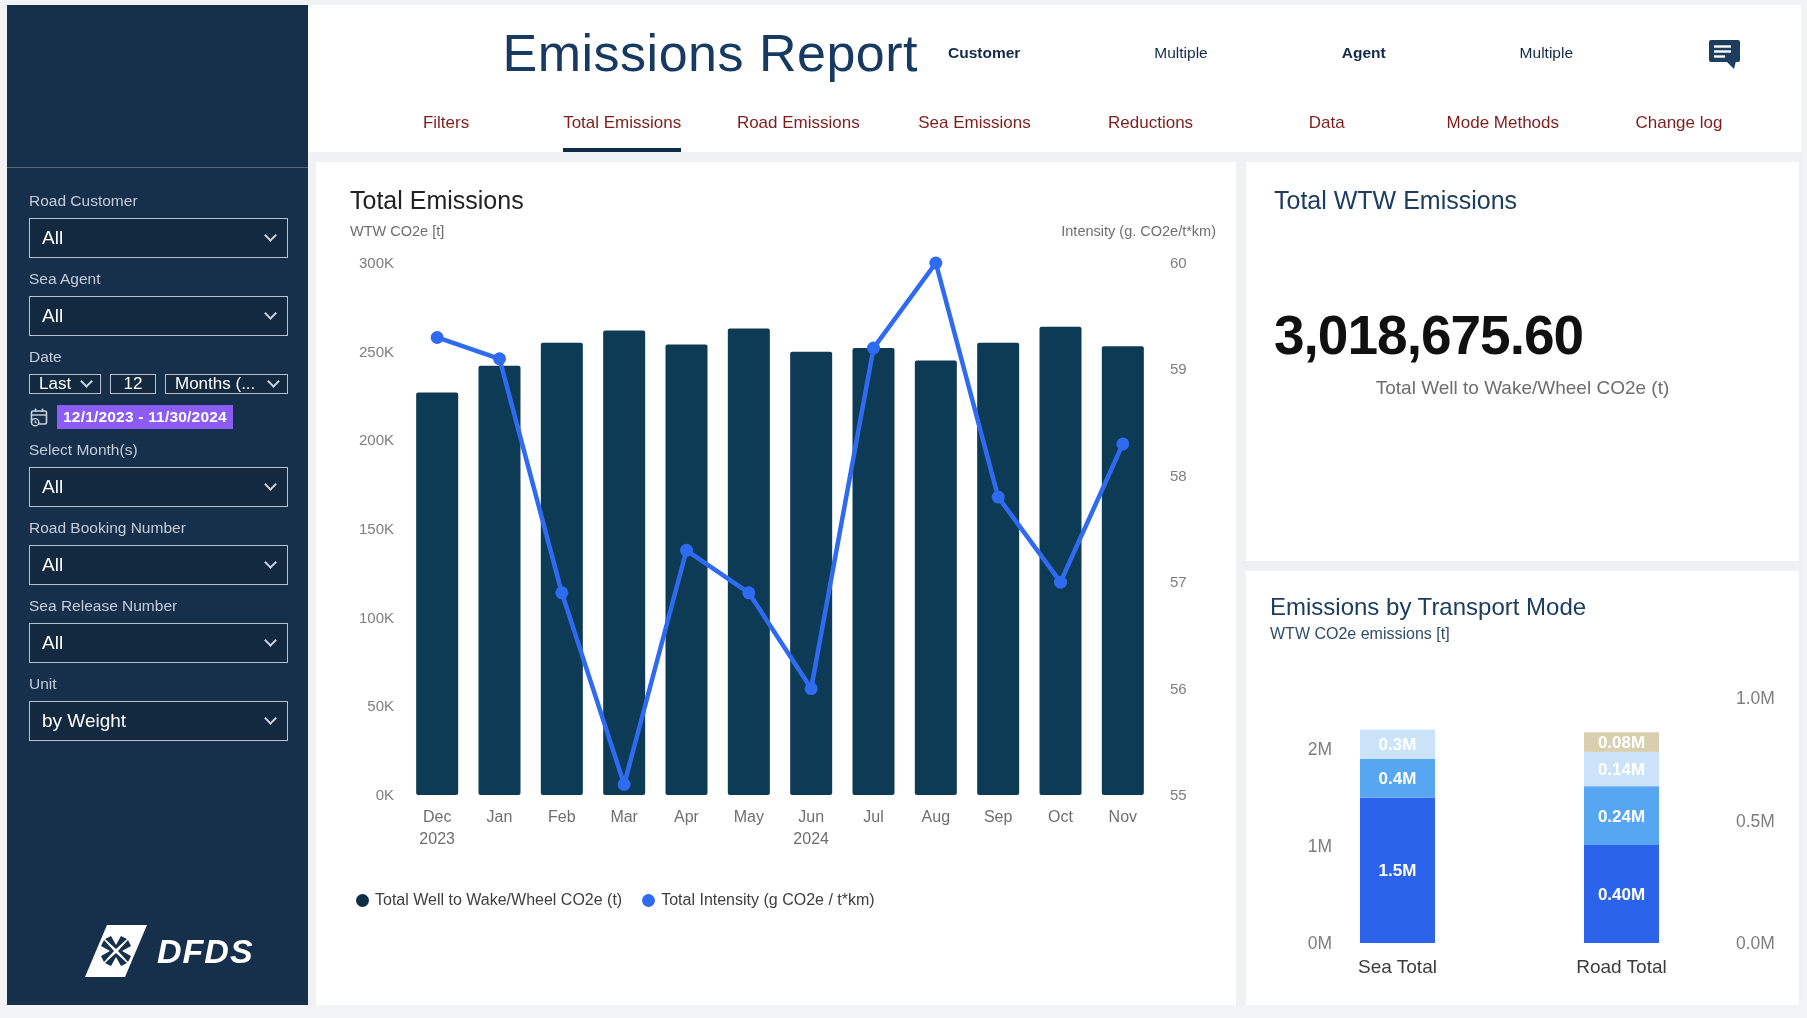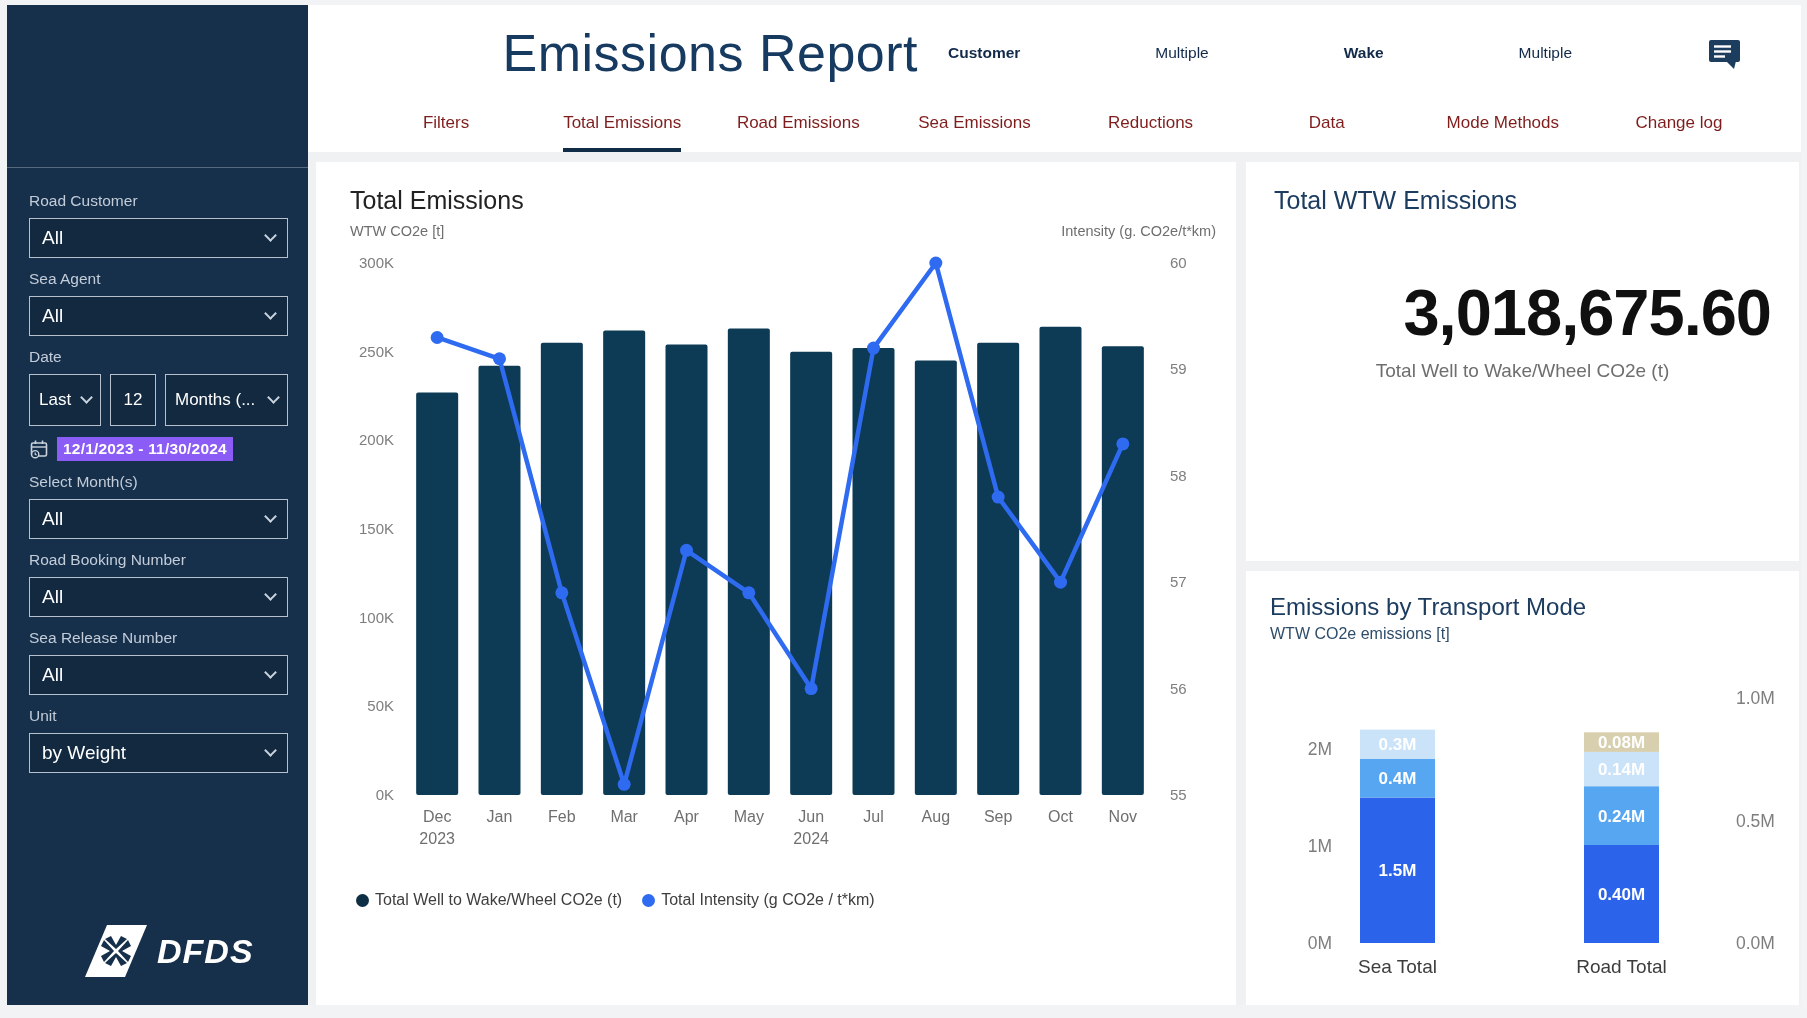--- a/index.html
+++ b/index.html
@@ -12,21 +12,21 @@
     flex-direction:column; position:relative; flex-shrink:0; }
   .sidebar-top { height:163px; border-bottom:1px solid rgba(255,255,255,.28); }
   .filters { padding:12px 20px 0 22px; }
   .f-label { color:#C3CCD9; font-size:15.5px; margin:12px 0 8px; }
   .f-box { height:40px; border:1px solid #B7C1CD; background:rgba(0,0,0,.14);
     display:flex; align-items:center; justify-content:space-between;
     padding:0 12px; font-size:19px; color:#fff; cursor:pointer; }
   .chev { width:9px; height:9px; border-right:2px solid #C9D2DD;
     border-bottom:2px solid #C9D2DD; transform:rotate(45deg); margin-top:-5px; flex-shrink:0; }
   .date-row { display:flex; gap:9px; }
-  .date-row .f-box { height:52px; font-size:17px; }
+  .date-row .f-box { height:20px; font-size:17px; }
   .db-mode { width:72px; padding:0 9px; }
   .db-count { width:46px; justify-content:center; }
   .db-unit { flex:1; padding:8px 9px; }
   .date-range { display:flex; align-items:center; gap:8px; margin-top:11px; }
   .date-range .txt { background:#8b5cf6; color:#fff; font-size:15.5px;
     font-weight:700; padding:3px 6px; letter-spacing:.2px; }
   .logo { position:absolute; left:78px; bottom:26px; display:flex; align-items:center; gap:10px; }
   .logo-text { color:#fff; font-weight:700; font-style:italic; font-size:34px; letter-spacing:1px; }
 
   
@@ -50,22 +50,22 @@
   .chart-title { font-size:25px; color:#222; }
   .sub-row { display:flex; justify-content:space-between; align-items:baseline; margin-top:8px; }
   .axis-sub { font-size:14.5px; color:#6E6E6E; }
   .legend { display:flex; gap:20px; margin:6px 0 0 6px; align-items:center; }
   .legend-item { display:flex; align-items:center; gap:6px; font-size:16px; color:#3E3E3E; }
   .dot { width:13px; height:13px; border-radius:50%; display:inline-block; }
 
   .right-col { width:553px; display:flex; flex-direction:column; gap:10px; flex-shrink:0; }
   .kpi-card { height:436px; padding:24px 28px; }
   .kpi-title { font-size:25px; color:#1C3C60; }
-  .kpi-value { text-align:right; font-size:65px; font-weight:700; color:#101010;
-    letter-spacing:-1px; margin-top:60px; }
+  .kpi-value { text-align:left; font-size:55px; font-weight:700; color:#101010;
+    letter-spacing:-1px; margin-top:88px; }
   .kpi-caption { text-align:center; font-size:19px; color:#6E6E6E; margin-top:10px; }
   .mode-card { flex:1; padding:22px 8px 6px 24px; }
   .mode-title { font-size:24px; color:#1C3C60; }
   .mode-sub { font-size:16px; color:#2E4D6B; margin-top:4px; }
 
   svg text { font-family:"Liberation Sans", sans-serif; }
 </style>
 </head>
 <body>
 
@@ -153,21 +153,21 @@
   </div>
 
   <div class="main">
 
     <div class="main-header card">
       <div class="header-top">
         <div class="page-title">Emissions Report</div>
         <div class="header-fields">
           <span class="hf bold">Customer</span>
           <span class="hf">Multiple</span>
-          <span class="hf bold">Wake</span>
+          <span class="hf bold">Agent</span>
           <span class="hf">Multiple</span>
           <svg class="chat-icon" width="36" height="34" viewBox="0 0 36 34">
             <rect x="2" y="4" width="31" height="22" rx="2" fill="#1C3D5E"></rect>
             <polygon points="19,25 29,25 27,33" fill="#1C3D5E"></polygon>
             <line x1="7" y1="10.5" x2="24" y2="10.5" stroke="#fff" stroke-width="2.4"></line>
             <line x1="7" y1="15.5" x2="24" y2="15.5" stroke="#fff" stroke-width="2.4"></line>
             <line x1="7" y1="20.5" x2="18" y2="20.5" stroke="#fff" stroke-width="2.4"></line>
           </svg>
         </div>
       </div>

